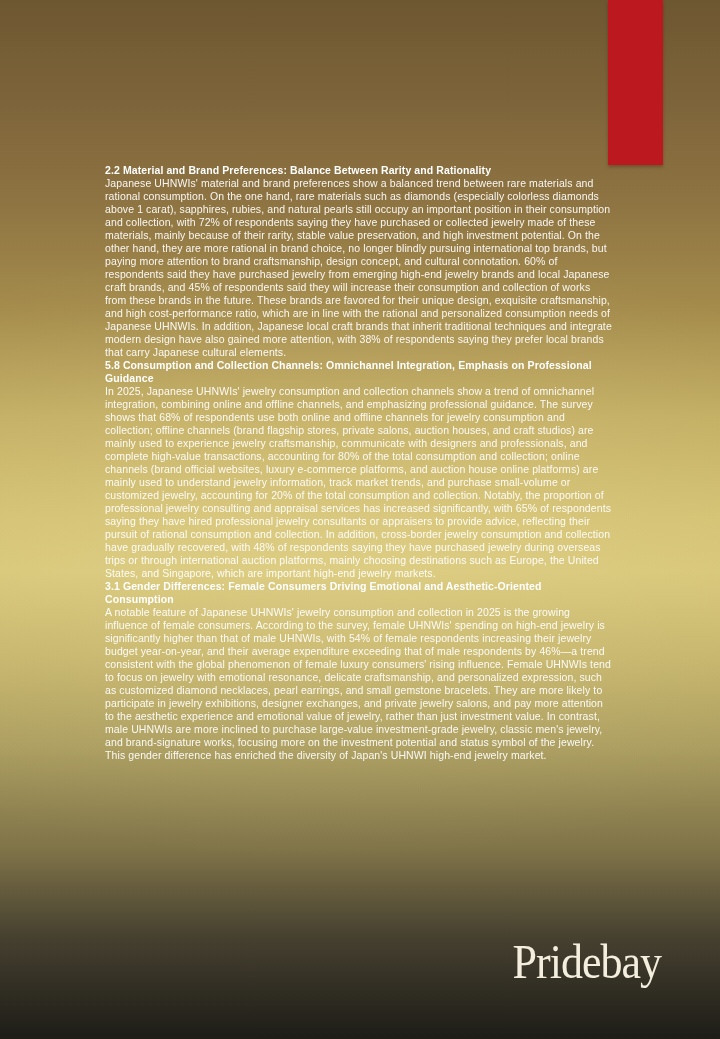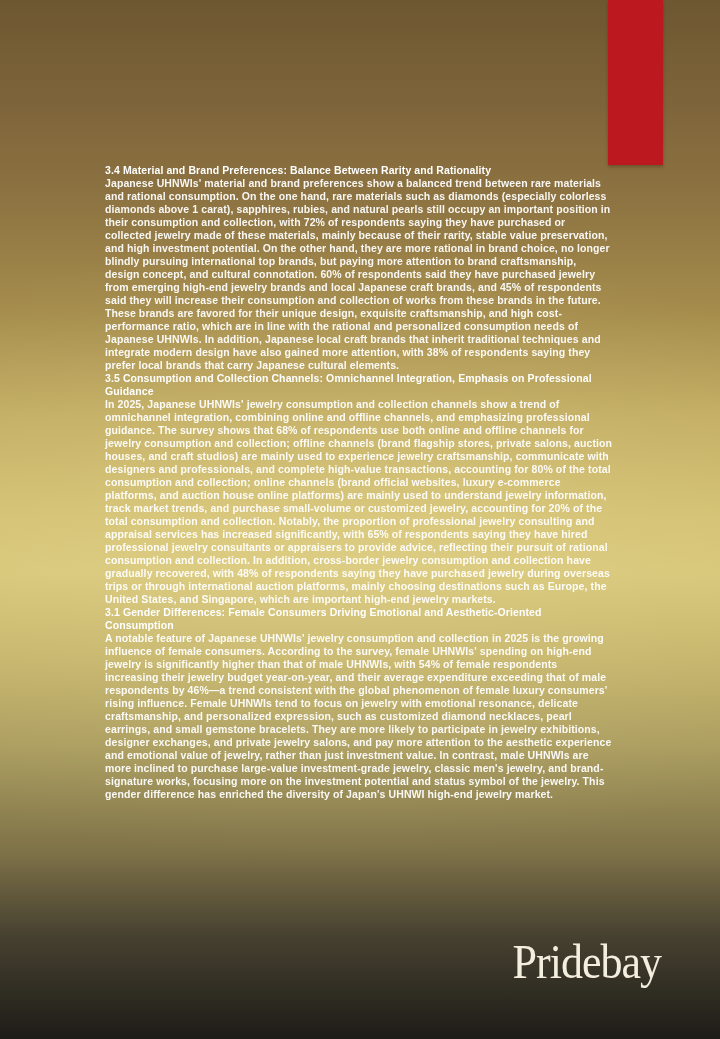--- a/index.html
+++ b/index.html
@@ -45,21 +45,20 @@
     font-size: 10.5px;
     line-height: 13px;
     letter-spacing: 0.1px;
   }
   .section-heading {
     font-weight: bold;
     color: #ffffff;
   }
   .section-body {
     color: rgba(255,255,255,0.94);
-    font-weight: bold;
   }
   .logo {
     position: absolute;
     right: 59px;
     bottom: 52px;
     font-family: "Liberation Serif", serif;
     font-size: 44px;
     line-height: 1;
     letter-spacing: -1px;
     color: #f3eedd;
@@ -70,26 +69,26 @@
 </head>
 <body>
 
 <div class="page">
 
   <div class="accent-bar"></div>
 
   <div class="content">
 
     <div class="section">
-      <div class="section-heading">3.4 Material and Brand Preferences: Balance Between Rarity and Rationality</div>
+      <div class="section-heading">2.2 Material and Brand Preferences: Balance Between Rarity and Rationality</div>
       <div class="section-body">Japanese UHNWIs' material and brand preferences show a balanced trend between rare materials and rational consumption. On the one hand, rare materials such as diamonds (especially colorless diamonds above 1 carat), sapphires, rubies, and natural pearls still occupy an important position in their consumption and collection, with 72% of respondents saying they have purchased or collected jewelry made of these materials, mainly because of their rarity, stable value preservation, and high investment potential. On the other hand, they are more rational in brand choice, no longer blindly pursuing international top brands, but paying more attention to brand craftsmanship, design concept, and cultural connotation. 60% of respondents said they have purchased jewelry from emerging high-end jewelry brands and local Japanese craft brands, and 45% of respondents said they will increase their consumption and collection of works from these brands in the future. These brands are favored for their unique design, exquisite craftsmanship, and high cost-performance ratio, which are in line with the rational and personalized consumption needs of Japanese UHNWIs. In addition, Japanese local craft brands that inherit traditional techniques and integrate modern design have also gained more attention, with 38% of respondents saying they prefer local brands that carry Japanese cultural elements.</div>
     </div>
 
     <div class="section">
-      <div class="section-heading">3.5 Consumption and Collection Channels: Omnichannel Integration, Emphasis on Professional Guidance</div>
+      <div class="section-heading">5.8 Consumption and Collection Channels: Omnichannel Integration, Emphasis on Professional Guidance</div>
       <div class="section-body">In 2025, Japanese UHNWIs' jewelry consumption and collection channels show a trend of omnichannel integration, combining online and offline channels, and emphasizing professional guidance. The survey shows that 68% of respondents use both online and offline channels for jewelry consumption and collection; offline channels (brand flagship stores, private salons, auction houses, and craft studios) are mainly used to experience jewelry craftsmanship, communicate with designers and professionals, and complete high-value transactions, accounting for 80% of the total consumption and collection; online channels (brand official websites, luxury e-commerce platforms, and auction house online platforms) are mainly used to understand jewelry information, track market trends, and purchase small-volume or customized jewelry, accounting for 20% of the total consumption and collection. Notably, the proportion of professional jewelry consulting and appraisal services has increased significantly, with 65% of respondents saying they have hired professional jewelry consultants or appraisers to provide advice, reflecting their pursuit of rational consumption and collection. In addition, cross-border jewelry consumption and collection have gradually recovered, with 48% of respondents saying they have purchased jewelry during overseas trips or through international auction platforms, mainly choosing destinations such as Europe, the United States, and Singapore, which are important high-end jewelry markets.</div>
     </div>
 
     <div class="section">
       <div class="section-heading">3.1 Gender Differences: Female Consumers Driving Emotional and Aesthetic-Oriented Consumption</div>
       <div class="section-body">A notable feature of Japanese UHNWIs' jewelry consumption and collection in 2025 is the growing influence of female consumers. According to the survey, female UHNWIs' spending on high-end jewelry is significantly higher than that of male UHNWIs, with 54% of female respondents increasing their jewelry budget year-on-year, and their average expenditure exceeding that of male respondents by 46%—a trend consistent with the global phenomenon of female luxury consumers' rising influence. Female UHNWIs tend to focus on jewelry with emotional resonance, delicate craftsmanship, and personalized expression, such as customized diamond necklaces, pearl earrings, and small gemstone bracelets. They are more likely to participate in jewelry exhibitions, designer exchanges, and private jewelry salons, and pay more attention to the aesthetic experience and emotional value of jewelry, rather than just investment value. In contrast, male UHNWIs are more inclined to purchase large-value investment-grade jewelry, classic men's jewelry, and brand-signature works, focusing more on the investment potential and status symbol of the jewelry. This gender difference has enriched the diversity of Japan's UHNWI high-end jewelry market.</div>
     </div>
 
   </div>
 

